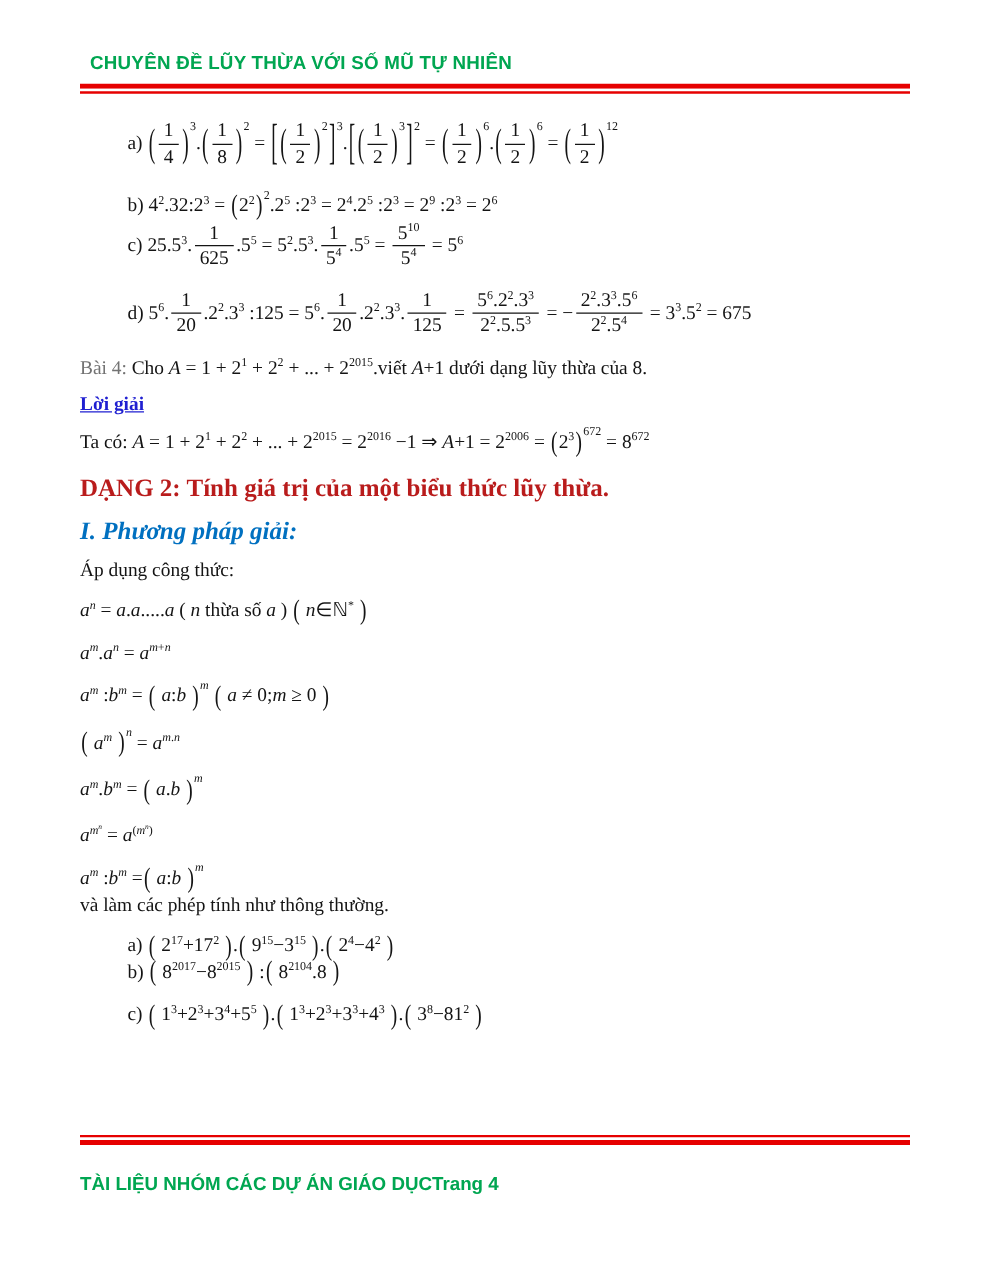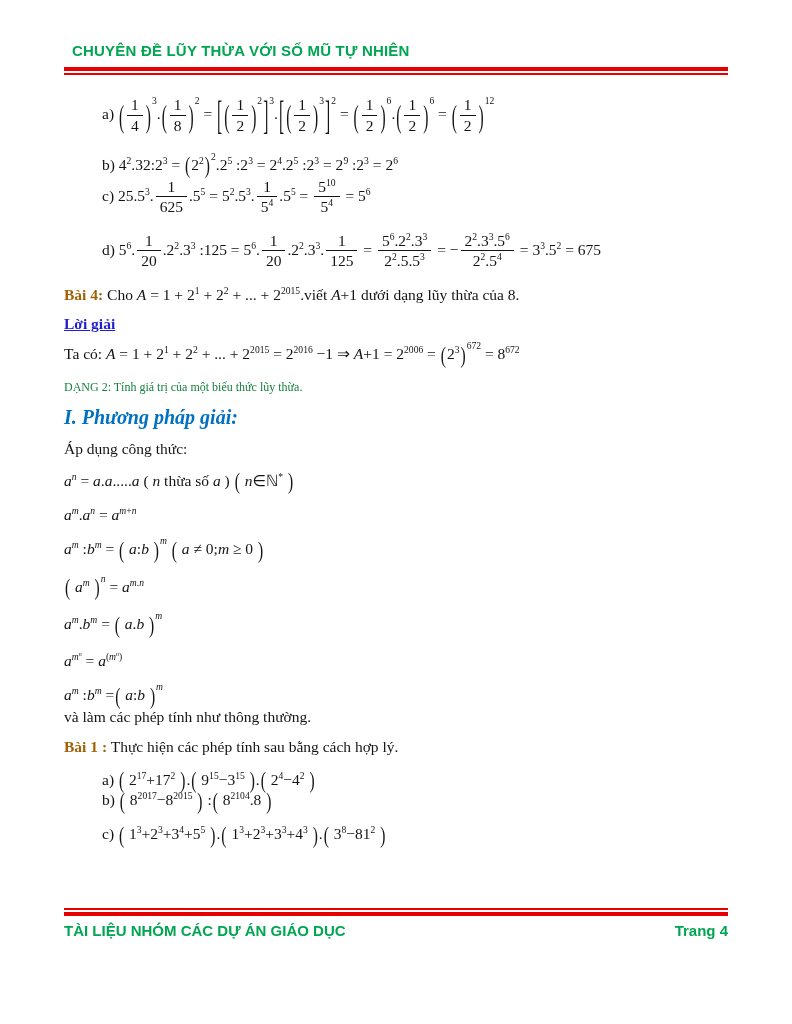--- a/index.html
+++ b/index.html
@@ -16,36 +16,36 @@
   }
   .rule-double-top { margin-top:8px; }
   .rule-double-top .thick { height:4px; background:#e60000; }
   .rule-double-top .gap   { height:2px; background:#fff; }
   .rule-double-top .thin  { height:1.5px; background:#e60000; }
   
   .footer { position:absolute; left:64px; right:64px; top:908px; }
   .rule-double-bot .thin  { height:1.5px; background:#e60000; }
   .rule-double-bot .gap   { height:2px; background:#fff; }
   .rule-double-bot .thick { height:4px; background:#e60000; }
-  .footer-row { display:flex; justify-content:space-between; margin-top:6px; }
+  .footer-row { display:flex; justify-content:flex-start; margin-top:23px; }
   .footer-text {
     font-family:"Liberation Sans", sans-serif; font-weight:bold;
     color:#00a651; font-size:15px;
   }
   
   .content { padding:14px 64px 0 64px; }
   .mline { line-height:1.25; }
   .ind { margin-left:38px; }
   .ind2 { }
   .tallline { min-height:46px; display:flex; align-items:center; }
   .p { margin-top:11px; }
   
-  .t-dang { color:#15803d; font-weight:normal; font-size:12px; }
+  .t-dang { color:#b91c1c; font-weight:bold; font-size:20px; }
   .t-bluehead { color:#0070c0; font-weight:bold; font-style:italic; font-size:20px; }
-  .lbl-blue { color:#a16207; font-weight:bold; }
+  .lbl-blue { color:#737373; font-weight:normal; }
   .loi-giai { color:#1f1fd1; font-weight:bold; text-decoration:underline; display:inline-block; }
   
   .m { font-family:"Liberation Serif", serif; }
   .it { font-style:italic; }
   sup { font-size:0.62em; line-height:0; vertical-align:0.62em; }
   sup.mid { vertical-align:1.05em; }
   sup.hi  { vertical-align:1.55em; }
   .frac { display:inline-block; text-align:center; vertical-align:middle; padding:0 2px; line-height:1.15; }
   .frac .num { display:block; border-bottom:1px solid #141414; padding:0 4px 1px 4px; }
   .frac .den { display:block; padding:1px 4px 0 4px; }
@@ -101,24 +101,20 @@
     <div class="mline p" style="margin-top:15px;"><span class="m"><span class="it"><span class="m">a</span></span><sup><span class="m"><span class="it"><span class="m">m</span></span></span></sup>.<span class="it"><span class="m">a</span></span><sup><span class="m"><span class="it"><span class="m">n</span></span></span></sup> = <span class="it"><span class="m">a</span></span><sup><span class="m"><span class="it"><span class="m">m</span></span>+<span class="it"><span class="m">n</span></span></span></sup></span></div>
     <div class="mline p" style="margin-top:15px;"><span class="m"><span class="it"><span class="m">a</span></span><sup><span class="m"><span class="it"><span class="m">m</span></span></span></sup> :<span class="it"><span class="m">b</span></span><sup><span class="m"><span class="it"><span class="m">m</span></span></span></sup> = <span class="tp">(</span> <span class="it"><span class="m">a</span></span>:<span class="it"><span class="m">b</span></span> <span class="tp">)</span><sup class="mid"><span class="m"><span class="it"><span class="m">m</span></span></span></sup> <span class="tp">(</span> <span class="it"><span class="m">a</span></span> ≠ 0;<span class="it"><span class="m">m</span></span> ≥ 0 <span class="tp">)</span></span></div>
     <div class="mline p" style="margin-top:18px;"><span class="m"><span class="tp">(</span> <span class="it"><span class="m">a</span></span><sup><span class="m"><span class="it"><span class="m">m</span></span></span></sup> <span class="tp">)</span><sup class="mid"><span class="m"><span class="it"><span class="m">n</span></span></span></sup> = <span class="it"><span class="m">a</span></span><sup><span class="m"><span class="it"><span class="m">m</span></span>.<span class="it"><span class="m">n</span></span></span></sup></span></div>
     <div class="mline p" style="margin-top:18px;"><span class="m"><span class="it"><span class="m">a</span></span><sup><span class="m"><span class="it"><span class="m">m</span></span></span></sup>.<span class="it"><span class="m">b</span></span><sup><span class="m"><span class="it"><span class="m">m</span></span></span></sup> = <span class="tp">(</span> <span class="it"><span class="m">a</span></span>.<span class="it"><span class="m">b</span></span> <span class="tp">)</span><sup class="mid"><span class="m"><span class="it"><span class="m">m</span></span></span></sup></span></div>
     <div class="mline p" style="margin-top:17px;"><span class="m"><span class="it"><span class="m">a</span></span><sup><span class="m"><span class="it"><span class="m">m</span></span><sup><span class="m"><span class="it"><span class="m">n</span></span></span></sup></span></sup> = <span class="it"><span class="m">a</span></span><sup><span class="m">(<span class="it"><span class="m">m</span></span><sup><span class="m"><span class="it"><span class="m">n</span></span></span></sup>)</span></sup></span></div>
     <div class="mline p" style="margin-top:15px;"><span class="m"><span class="it"><span class="m">a</span></span><sup><span class="m"><span class="it"><span class="m">m</span></span></span></sup> :<span class="it"><span class="m">b</span></span><sup><span class="m"><span class="it"><span class="m">m</span></span></span></sup> =<span class="tp">(</span> <span class="it"><span class="m">a</span></span>:<span class="it"><span class="m">b</span></span> <span class="tp">)</span><sup class="mid"><span class="m"><span class="it"><span class="m">m</span></span></span></sup></span></div>
 
     <div class="p" style="margin-top:4px;">và làm các phép tính như thông thường.</div>
 
 
-    <div class="mline p">
-      <span class="lbl-blue">Bài 1 :</span>
-      <span>Thực hiện các phép tính sau bằng cách hợp lý.</span>
-    </div>
 
     <div class="mline ind p" style="margin-top:13px;"><span class="m">a) <span class="tp">(</span> 2<sup><span class="m">17</span></sup>+17<sup><span class="m">2</span></sup> <span class="tp">)</span>.<span class="tp">(</span> 9<sup><span class="m">15</span></sup>−3<sup><span class="m">15</span></sup> <span class="tp">)</span>.<span class="tp">(</span> 2<sup><span class="m">4</span></sup>−4<sup><span class="m">2</span></sup> <span class="tp">)</span></span></div>
     <div class="mline ind p" style="margin-top:1px;"><span class="m">b) <span class="tp">(</span> 8<sup><span class="m">2017</span></sup>−8<sup><span class="m">2015</span></sup> <span class="tp">)</span> :<span class="tp">(</span> 8<sup><span class="m">2104</span></sup>.8 <span class="tp">)</span></span></div>
     <div class="mline ind p" style="margin-top:15px;"><span class="m">c) <span class="tp">(</span> 1<sup><span class="m">3</span></sup>+2<sup><span class="m">3</span></sup>+3<sup><span class="m">4</span></sup>+5<sup><span class="m">5</span></sup> <span class="tp">)</span>.<span class="tp">(</span> 1<sup><span class="m">3</span></sup>+2<sup><span class="m">3</span></sup>+3<sup><span class="m">3</span></sup>+4<sup><span class="m">3</span></sup> <span class="tp">)</span>.<span class="tp">(</span> 3<sup><span class="m">8</span></sup>−81<sup><span class="m">2</span></sup> <span class="tp">)</span></span></div>
 
   </div>
 
   <div class="footer">
     <div class="rule-double-bot">
       <div class="thin"></div>

